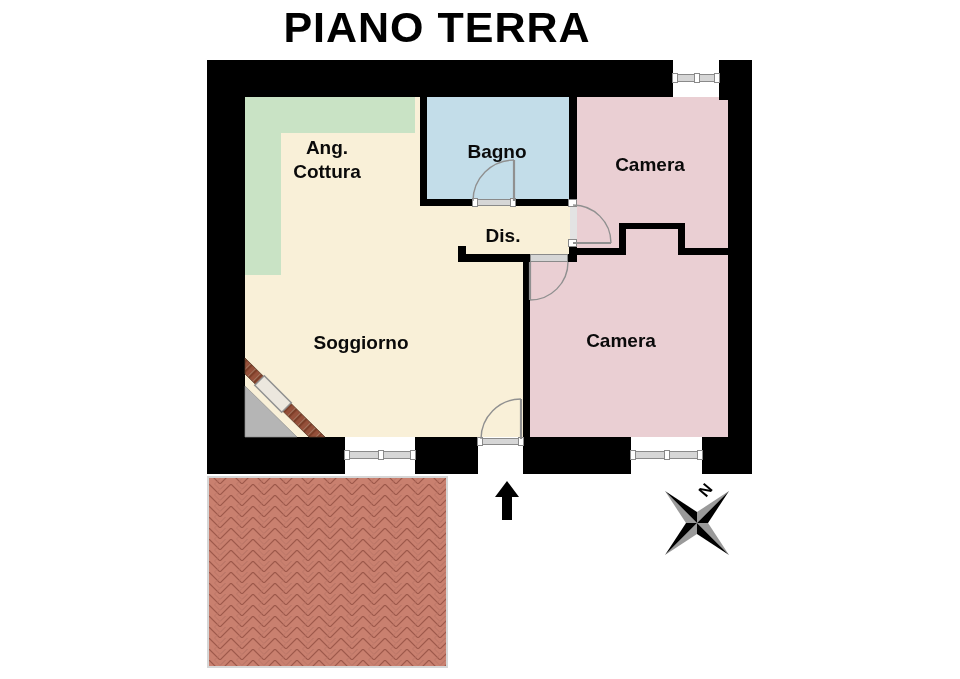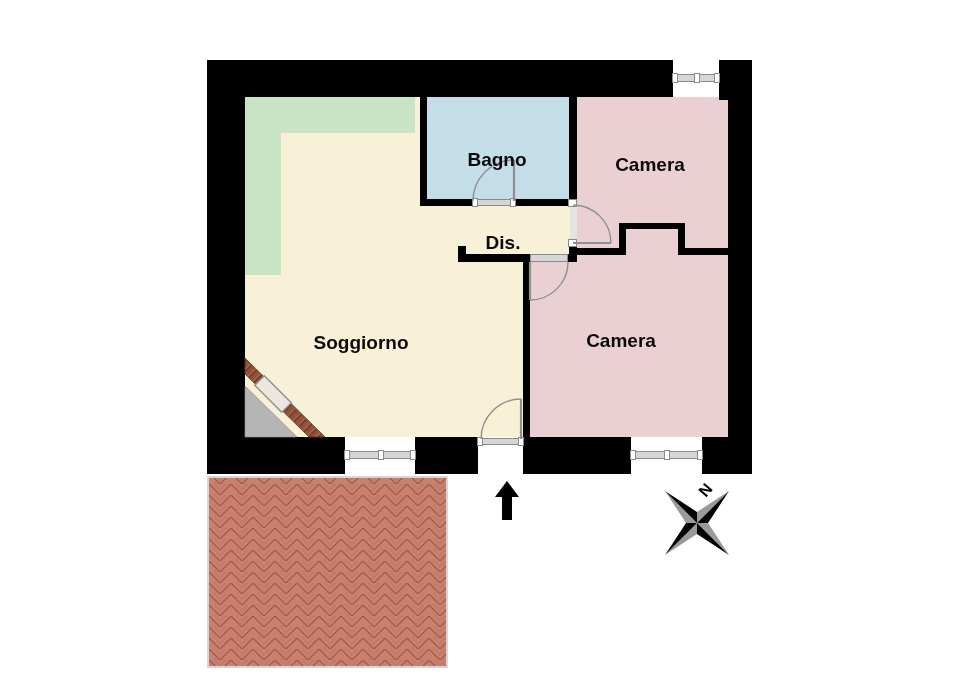--- a/index.html
+++ b/index.html
@@ -18,20 +18,21 @@
   .sqj{position:absolute;width:9px;height:8px;background:#fff;
        border:1px solid var(--window_edge,#8a8a8a);box-sizing:border-box;}
   .doorgap{position:absolute;background:#e3e3e3;}
   svg.overlay{position:absolute;left:0;top:0;pointer-events:none;}
 </style>
 </head>
 <body>
 
 <div class="stage">
 
+  <div class="title">PIANO TERRA</div>
 
   <div class="room" style="left:245px;top:97px;width:483px;height:340px;background:var(--floor,#f9f0d8)"></div>
   <div class="room" style="left:245px;top:97px;width:170px;height:36px;background:var(--kitchen_band,#c9e3c5)"></div>
   <div class="room" style="left:245px;top:97px;width:36px;height:178px;background:var(--kitchen_band,#c9e3c5)"></div>
   <div class="room" style="left:427px;top:97px;width:142px;height:102px;background:var(--bathroom,#c3dde9)"></div>
   <div class="room" style="left:577px;top:97px;width:151px;height:151px;background:var(--bedroom,#eacfd3)"></div>
   <div class="room" style="left:530px;top:255px;width:198px;height:182px;background:var(--bedroom,#eacfd3)"></div>
   <div class="room" style="left:626px;top:229px;width:52px;height:26px;background:var(--bedroom,#eacfd3)"></div>
 
   <div class="w" style="left:207px;top:60px;width:38px;height:414px"></div>
@@ -127,19 +128,21 @@
       <polygon points="729,555 708,523 697,523" fill="#9a9a9a"></polygon>
       <polygon points="729,555 697,534 697,523" fill="#000"></polygon>
       <polygon points="665,555 697,534 697,523" fill="#9a9a9a"></polygon>
       <polygon points="665,555 686,523 697,523" fill="#000"></polygon>
       <polygon points="665,491 686,523 697,523" fill="#9a9a9a"></polygon>
       <polygon points="665,491 697,512 697,523" fill="#000"></polygon>
       <text x="706" y="498" transform="rotate(-50 706 498)" font-family="Liberation Sans, sans-serif" font-weight="bold" font-size="16" fill="#000">N</text>
     </g>
   </svg>
 
-  <div class="lbl" style="left:497px;top:160px">Bagno</div>
+  <div class="lbl" style="left:327px;top:160px">Ang.
+Cottura</div>
+  <div class="lbl" style="left:497px;top:152px">Bagno</div>
   <div class="lbl" style="left:650px;top:165px">Camera</div>
-  <div class="lbl" style="left:503px;top:243px">Dis.</div>
+  <div class="lbl" style="left:503px;top:236px">Dis.</div>
   <div class="lbl" style="left:361px;top:343px">Soggiorno</div>
   <div class="lbl" style="left:621px;top:341px">Camera</div>
 
 </div>
 
 </body></html>

